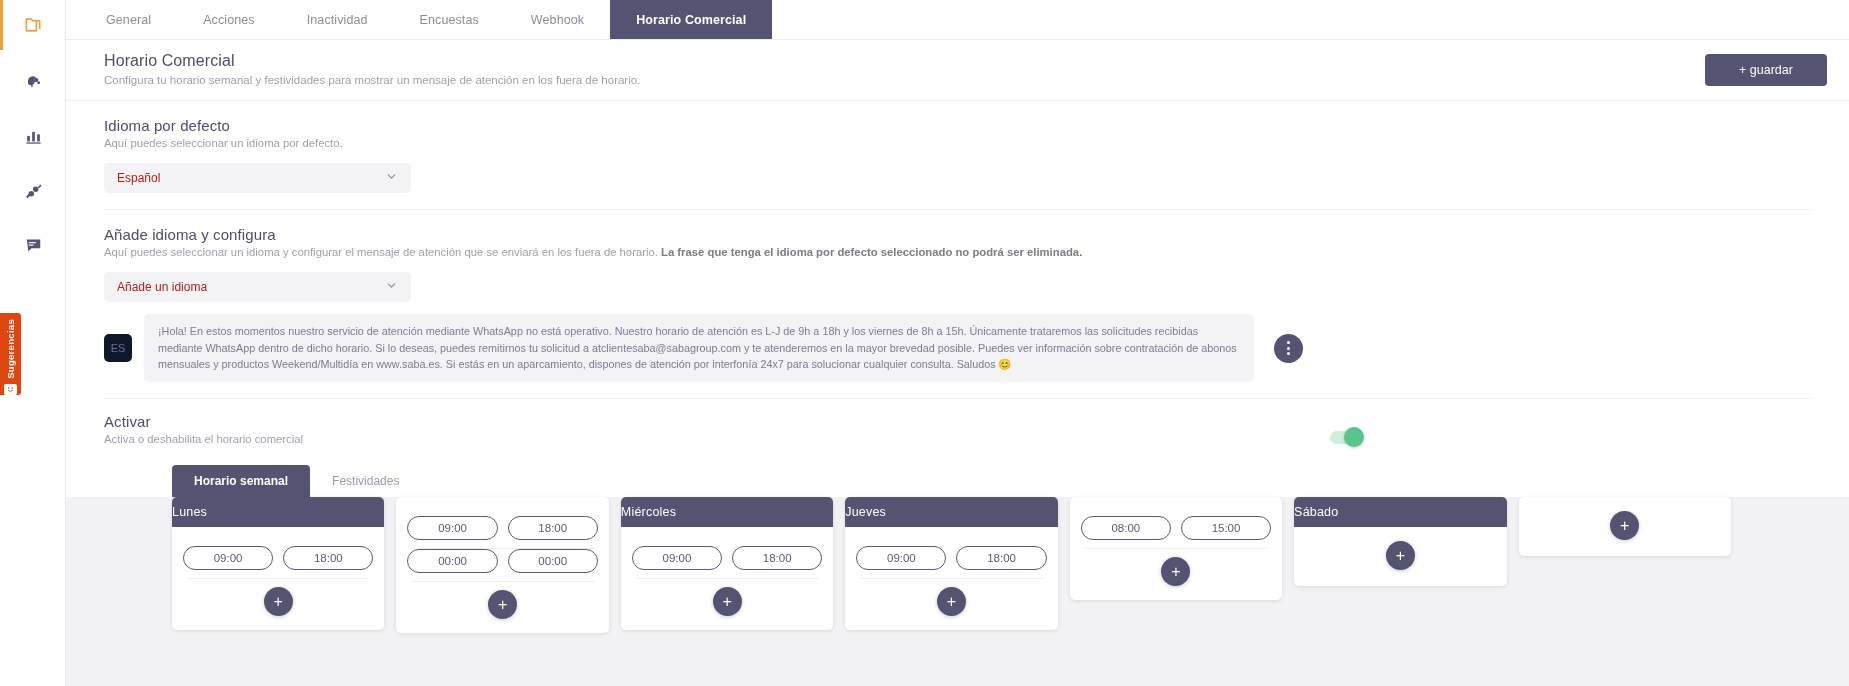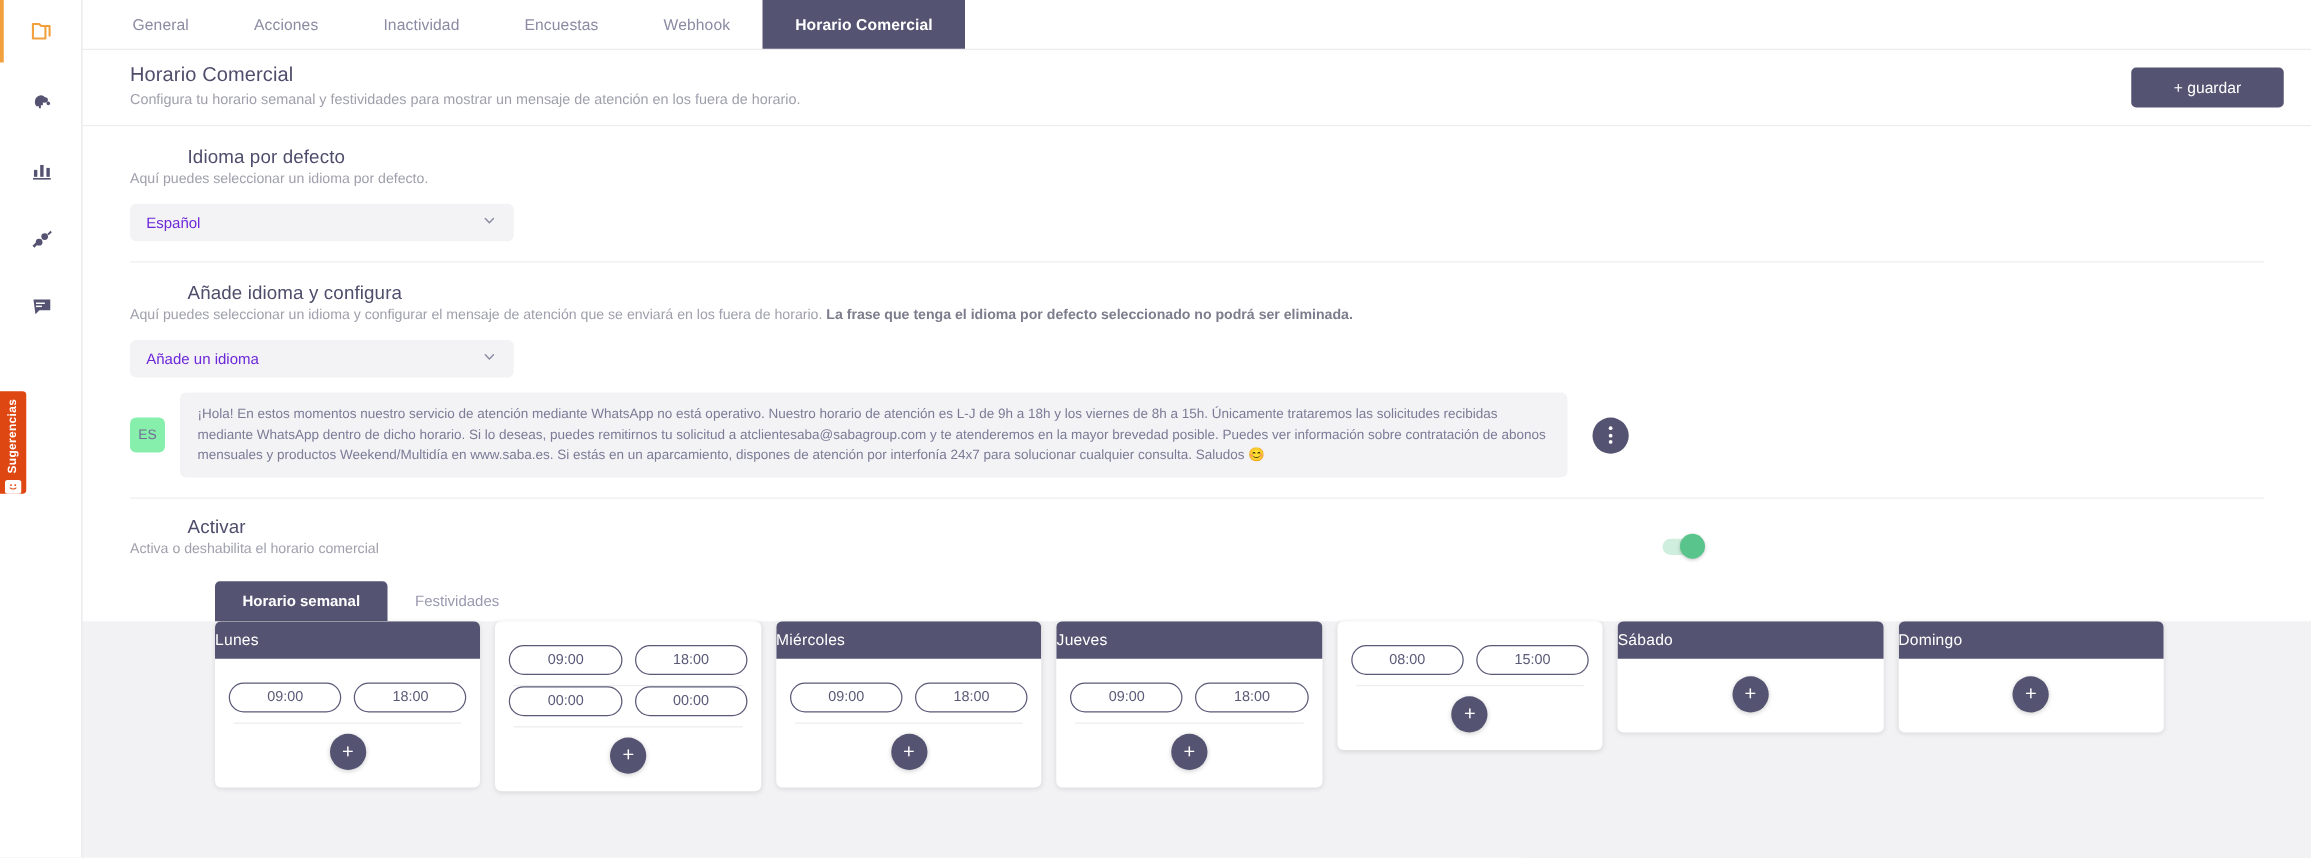--- a/index.html
+++ b/index.html
@@ -85,39 +85,39 @@
 
   .btn-guardar {
     background: #545371; color: #ffffff;
     border: none; border-radius: 4px;
     font-size: 12.5px; font-family: inherit;
     padding: 9px 0; width: 122px; cursor: pointer;
     margin-top: 2px; margin-right: 0px;
   }
 
   .section { padding: 16px 38px 0 38px; }
-  .section-title { font-size: 15px; color: #4e4d6b; letter-spacing: .1px; margin-left: 46px; }
+  .section-title { font-size: 15px; color: #4e4d6b; letter-spacing: .1px; }
   .section-sub { font-size: 11.3px; color: #a0a0ad; margin-top: 3px; }
   .section-sub b { color: #7c7c8c; }
 
   .select-box {
     margin-top: 14px;
     width: 307px; height: 30px;
     background: #f3f3f5; border-radius: 5px;
     display: flex; align-items: center; justify-content: space-between;
-    padding: 0 13px; font-size: 12px; color: #6d28d9; cursor: pointer;
+    padding: 0 13px; font-size: 12px; color: #b91c1c; cursor: pointer;
   }
   .chev { color: #8b8ba3; }
 
   .divider { height: 1px; background: #ededf0; margin: 16px 38px 0 38px; }
 
   
   .msg-row { display: flex; align-items: center; padding: 12px 38px 0 38px; gap: 12px; }
   .es-badge {
-    width: 28px; height: 28px; background: #86efac; border-radius: 5px;
+    width: 28px; height: 28px; background: #0f172a; border-radius: 5px;
     display: flex; align-items: center; justify-content: center;
     font-size: 11px; color: #6f6f93; flex: 0 0 28px;
   }
   .msg-box {
     background: #f3f3f5; border-radius: 5px;
     padding: 9px 14px; width: 1110px;
     font-size: 10.8px; line-height: 1.55; color: #7b7b97;
   }
   .kebab {
     width: 29px; height: 29px; border-radius: 50%;
@@ -390,21 +390,20 @@
             <div class="add-btn">+</div>
           </div>
         </div>
         <div class="daycard">
           <div class="day-head">Sábado</div>
           <div class="day-body empty">
             <div class="add-btn">+</div>
           </div>
         </div>
         <div class="daycard">
-          <div class="day-head">Domingo</div>
           <div class="day-body empty">
             <div class="add-btn">+</div>
           </div>
         </div>
       </div>
 
   </main>
 </div>
 
 </body></html>

